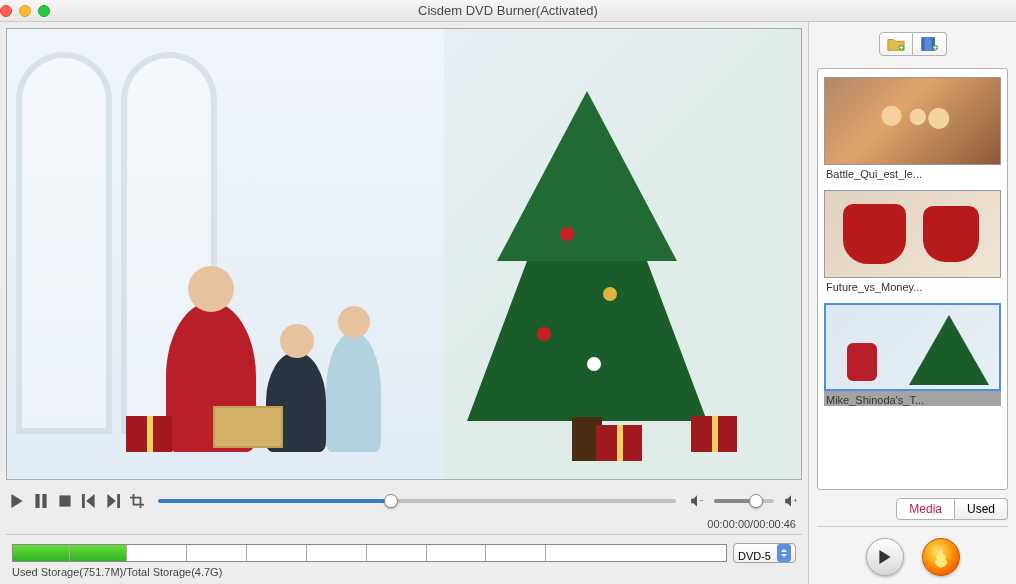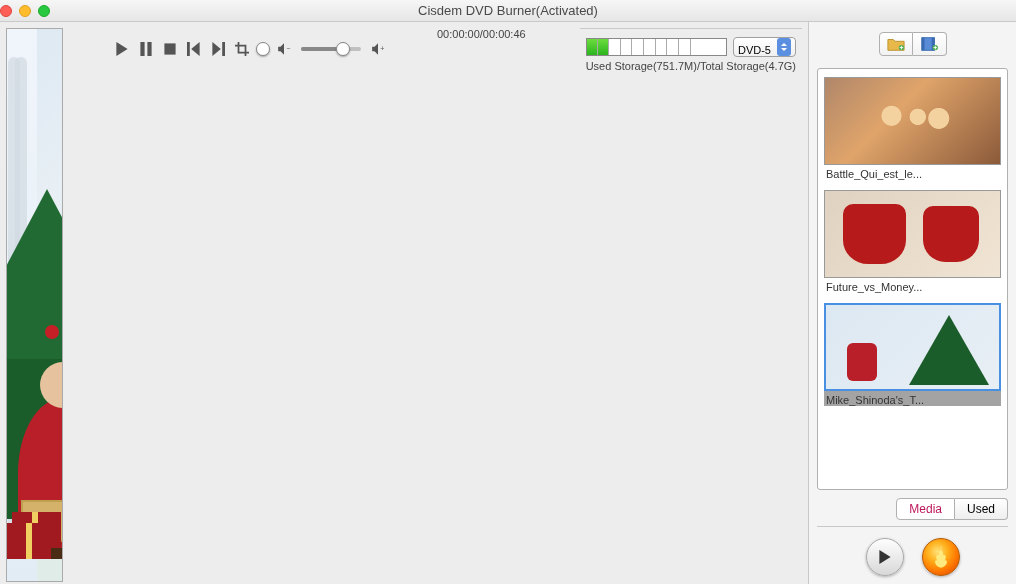--- a/index.html
+++ b/index.html
@@ -23,21 +23,21 @@
     position: relative;
   }
   .traffic { display: flex; gap: 7px; }
   .tl { width: 12px; height: 12px; border-radius: 6px; }
   .tl.red { background: #ff5f57; border:1px solid #e0443f;}
   .tl.yellow { background: #ffbd2e; border:1px solid #dfa022;}
   .tl.green { background: #28c940; border:1px solid #1aab2b;}
   .title { position:absolute; left:0; right:0; text-align:center; font-size:13px; color:#4a4a4a; }
   
   .content { display:flex; height:calc(100% - 22px); }
-  .left { flex:1; display:flex; flex-direction:row; padding:6px 6px 2px 6px;gap:48px; }
+  .left { flex:1; display:flex; flex-direction:column; padding:6px 6px 2px 6px; }
   .right { width:208px; border-left:1px solid #c9c9c9; display:flex; flex-direction:column; padding:6px 8px 6px 8px; background:#f4f4f4; }
   
   .preview {
     flex:1;
     background: linear-gradient(135deg,#dce8f2 0%,#e8eff5 35%,#dfece8 70%);
     border:1px solid #aaa;
     position:relative;
     overflow:hidden;
   }
   

